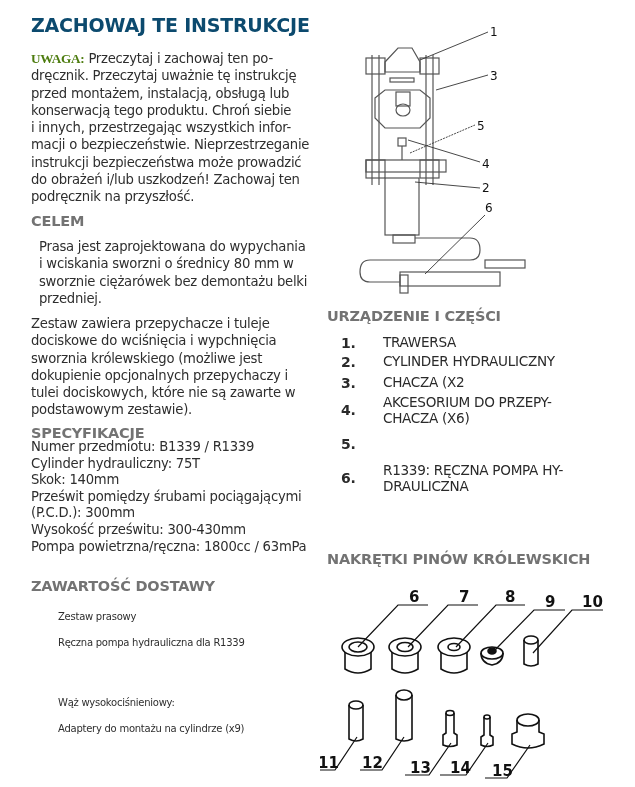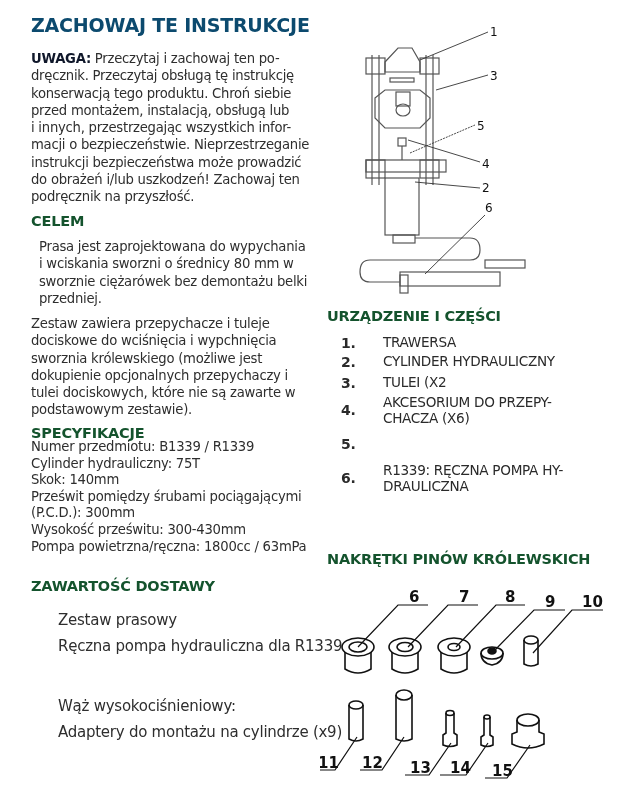--- a/index.html
+++ b/index.html
@@ -1,40 +1,40 @@
 <!DOCTYPE html>
 <html><head>
 <meta charset="utf-8">
 <style>
   html, body { margin: 0; padding: 0; background: #ffffff; }
   body { width: 635px; height: 787px; position: relative; overflow: hidden;
          font-family: "DejaVu Sans", "Liberation Sans", sans-serif; color: #2b2b2b; }
   .abs { position: absolute; }
   .h1 { font-weight: bold; font-size: 19px; letter-spacing: -0.2px; color: #0c4a6e; }
-  .h2 { font-weight: bold; font-size: 14.5px; color: #14532d; letter-spacing: -0.2px; }
+  .h2 { font-weight: bold; font-size: 14.5px; color: #737373; letter-spacing: -0.2px; }
   .p { font-size: 13.2px; line-height: 17.3px; color: #2e2e2e; letter-spacing: -0.25px; }
-  .p b { color: #0f172a; }
+  .p b { color: #4d7c0f; font-family: Liberation Serif, serif; }
   .spec { font-size: 13.2px; line-height: 16.6px; color: #2e2e2e; letter-spacing: -0.25px; }
-  .delivery { font-size: 15px; color: #2e2e2e; letter-spacing: -0.25px; }
+  .delivery { font-size: 10px; color: #2e2e2e; letter-spacing: -0.25px; }
   .parts { font-size: 13.6px; color: #2a2a2a; letter-spacing: -0.3px; }
   .parts .row { display: flex; align-items: center; }
   .parts .num { width: 42px; font-weight: bold; font-size: 14px; padding-left: 14px; }
   .parts .lbl { line-height: 16.5px; }
   svg text { font-family: "DejaVu Sans", "Liberation Sans", sans-serif; }
 </style>
 </head>
 <body>
 
 <div class="abs h1" style="left:31px; top:14px;">ZACHOWAJ TE INSTRUKCJE</div>
 
 <div class="abs p" style="left:31px; top:50px; width:300px;">
   <div><b>UWAGA:</b><span> Przeczytaj i zachowaj ten po-</span></div>
-  <div>dręcznik. Przeczytaj obsługą tę instrukcję</div>
+  <div>dręcznik. Przeczytaj uważnie tę instrukcję</div>
+  <div>przed montażem, instalacją, obsługą lub</div>
   <div>konserwacją tego produktu. Chroń siebie</div>
-  <div>przed montażem, instalacją, obsługą lub</div>
   <div>i innych, przestrzegając wszystkich infor-</div>
   <div>macji o bezpieczeństwie. Nieprzestrzeganie</div>
   <div>instrukcji bezpieczeństwa może prowadzić</div>
   <div>do obrażeń i/lub uszkodzeń! Zachowaj ten</div>
   <div>podręcznik na przyszłość.</div>
 </div>
 
 <div class="abs h2" style="left:31px; top:213px;">CELEM</div>
 <div class="abs p" style="left:39px; top:238px; width:300px;">
   <div>Prasa jest zaprojektowana do wypychania</div>
@@ -130,21 +130,21 @@
   </div>
   <div class="row" style="height:21px;">
     <div class="num">2.</div>
     <div class="lbl">
         <div>CYLINDER HYDRAULICZNY</div>
       </div>
   </div>
   <div class="row" style="height:21px;">
     <div class="num">3.</div>
     <div class="lbl">
-        <div>TULEI (X2</div>
+        <div>CHACZA (X2</div>
       </div>
   </div>
   <div class="row" style="height:34px;">
     <div class="num">4.</div>
     <div class="lbl">
         <div>AKCESORIUM DO PRZEPY-</div>
         <div>CHACZA (X6)</div>
       </div>
   </div>
   <div class="row" style="height:34px;">

